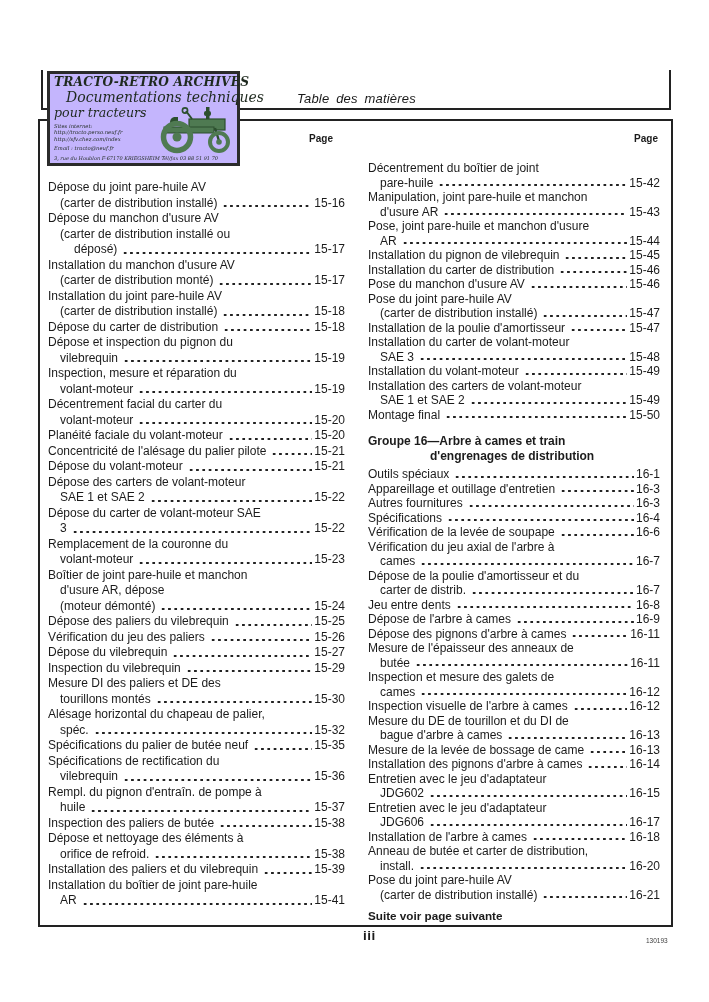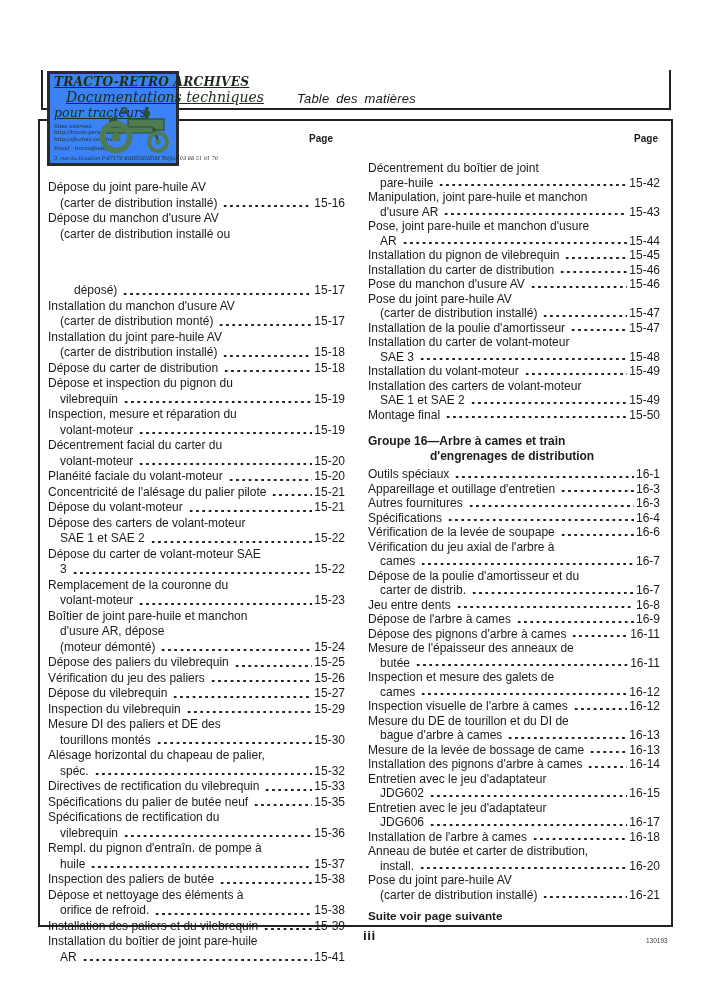--- a/index.html
+++ b/index.html
@@ -18,37 +18,37 @@
   .page-label{position:absolute;top:133px;width:46px;font-weight:bold;font-size:10px;text-align:right;}
   .pl-left{left:287px;}
   .pl-right{left:612px;}
   
   .toc-col{position:absolute;font-size:12px;}
   #col-left{left:48px;top:180px;width:297px;line-height:15.5px;}
   #col-right{left:368px;top:161px;width:292px;line-height:14.5px;}
   .toc-line{white-space:nowrap;}
   .toc-line.flex{display:flex;}
   .ind1{padding-left:12px;}
-  .ind2{padding-left:26px;margin-top:41px;}
+  .ind2{padding-left:26px;}
   .t{flex:0 0 auto;}
   .leader{
     flex:1 1 auto;min-width:10px;margin:0 2px 0 5px;
     background-image:radial-gradient(circle,#222 1.1px,transparent 1.4px);
     background-size:6.3px 4px;background-repeat:repeat-x;
     background-position:0 calc(100% - 3px);
   }
   .pg{flex:0 0 auto;}
   .toc-group{font-weight:bold;margin:12px 0 3px 0;line-height:15px;white-space:nowrap;}
   .toc-group .g2{padding-left:62px;}
   .suite{font-weight:bold;margin-top:7px;padding-right:4px;font-size:11.7px;}
   
   .stamp{
-    position:absolute;left:47px;top:71px;width:132px;height:95px;background:#3b82f6;
+    position:absolute;left:47px;top:71px;width:193px;height:95px;background:#c4b5fd;
     border:3px solid #2b2b2b;box-sizing:border-box;z-index:5;
-    font-family:"DejaVu Serif",serif;font-style:italic;color:#1e291e;text-decoration:underline;
+    font-family:"DejaVu Serif",serif;font-style:italic;color:#1e291e;
   }
   .stamp .l1{font-size:12.2px;font-weight:bold;padding:1px 0 0 4px;letter-spacing:.2px;white-space:nowrap;}
   .stamp .l2{font-size:14px;padding:0 10px 0 4px;white-space:nowrap;margin-left:12px;}
   .stamp .l3{font-size:12.6px;padding:0 0 0 4px;white-space:nowrap;}
   .stamp .tiny{position:absolute;left:4px;top:49px;font-size:5.3px;line-height:6.3px;white-space:nowrap;}
   .stamp .tiny .email{margin-top:3px;}
   .stamp .addr{position:absolute;left:4px;bottom:2px;font-size:5px;white-space:nowrap;letter-spacing:0;}
   .stamp svg{position:absolute;right:1px;bottom:9px;}
   
   .folio{position:absolute;left:348px;top:928px;font-weight:bold;font-size:13.5px;letter-spacing:.5px;padding-left:15px;}
@@ -182,25 +182,20 @@
       <div class="toc-line ind1 flex">
         <span class="t">tourillons montés</span>
         <span class="leader"></span>
         <span class="pg">15-30</span>
       </div>
       <div class="toc-line ind0">Alésage horizontal du chapeau de palier,</div>
       <div class="toc-line ind1 flex">
         <span class="t">spéc.</span>
         <span class="leader"></span>
         <span class="pg">15-32</span>
-      </div>
-      <div class="toc-line ind0 flex">
-        <span class="t">Directives de rectification du vilebrequin</span>
-        <span class="leader"></span>
-        <span class="pg">15-33</span>
       </div>
       <div class="toc-line ind0 flex">
         <span class="t">Spécifications du palier de butée neuf</span>
         <span class="leader"></span>
         <span class="pg">15-35</span>
       </div>
       <div class="toc-line ind0">Spécifications de rectification du</div>
       <div class="toc-line ind1 flex">
         <span class="t">vilebrequin</span>
         <span class="leader"></span>

